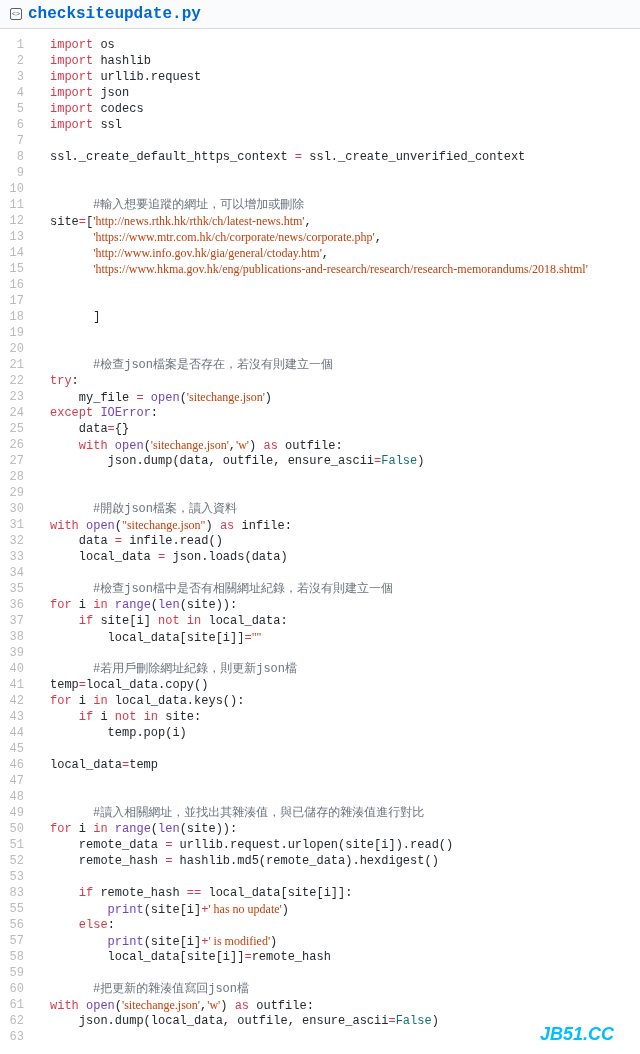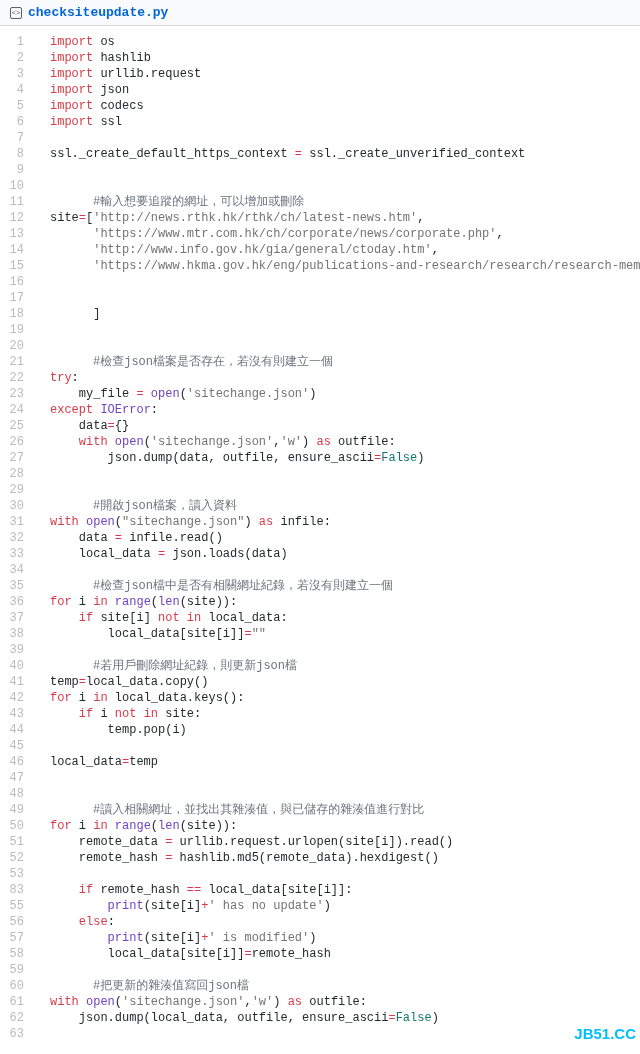--- a/index.html
+++ b/index.html
@@ -25,21 +25,21 @@
   margin-right: 6px;
   display: inline-flex;
   align-items: center;
   justify-content: center;
   font-size: 7px;
   color: #586069;
 }
 .file-name {
   color: #0366d6;
   font-weight: 600;
-  font-size: 13px;
+  font-size: 16px;
 }
 .code-container {
   display: flex;
   font-size: 12px;
   line-height: 16px;
 }
 .line-numbers {
   flex: 0 0 auto;
   padding: 8px 10px 8px 0;
   text-align: right;
@@ -56,33 +56,34 @@
   flex: 1;
   padding: 8px 0;
   white-space: pre;
   overflow: hidden;
 }
 .code-lines .line {
   height: 16px;
   padding-left: 10px;
 }
 .kw { color: #d73a49; }
-.str { color: #737373; }
+.str { color: #c2410c; font-family: Liberation Serif, serif; }
 .fn { color: #6f42c1; }
 .com { color: #6a737d; margin-left: 43px; }
 .bool { color: #0f766e; }
 .op { color: #d73a49; }
 .nm { color: #24292e; }
 .watermark {
   position: absolute;
   bottom: 8px;
-  right: 4px;
+  right: 26px;
   font-family: Arial, sans-serif;
-  font-size: 15px;
+  font-size: 18px;
   font-weight: 900;
+  font-style: italic;
   color: #00bfff;
 }
 </style>
 </head>
 <body>
 
 <div class="file-header">
   <span class="file-icon">&lt;&gt;</span>
   <span class="file-name">checksiteupdate.py</span>
 </div>

